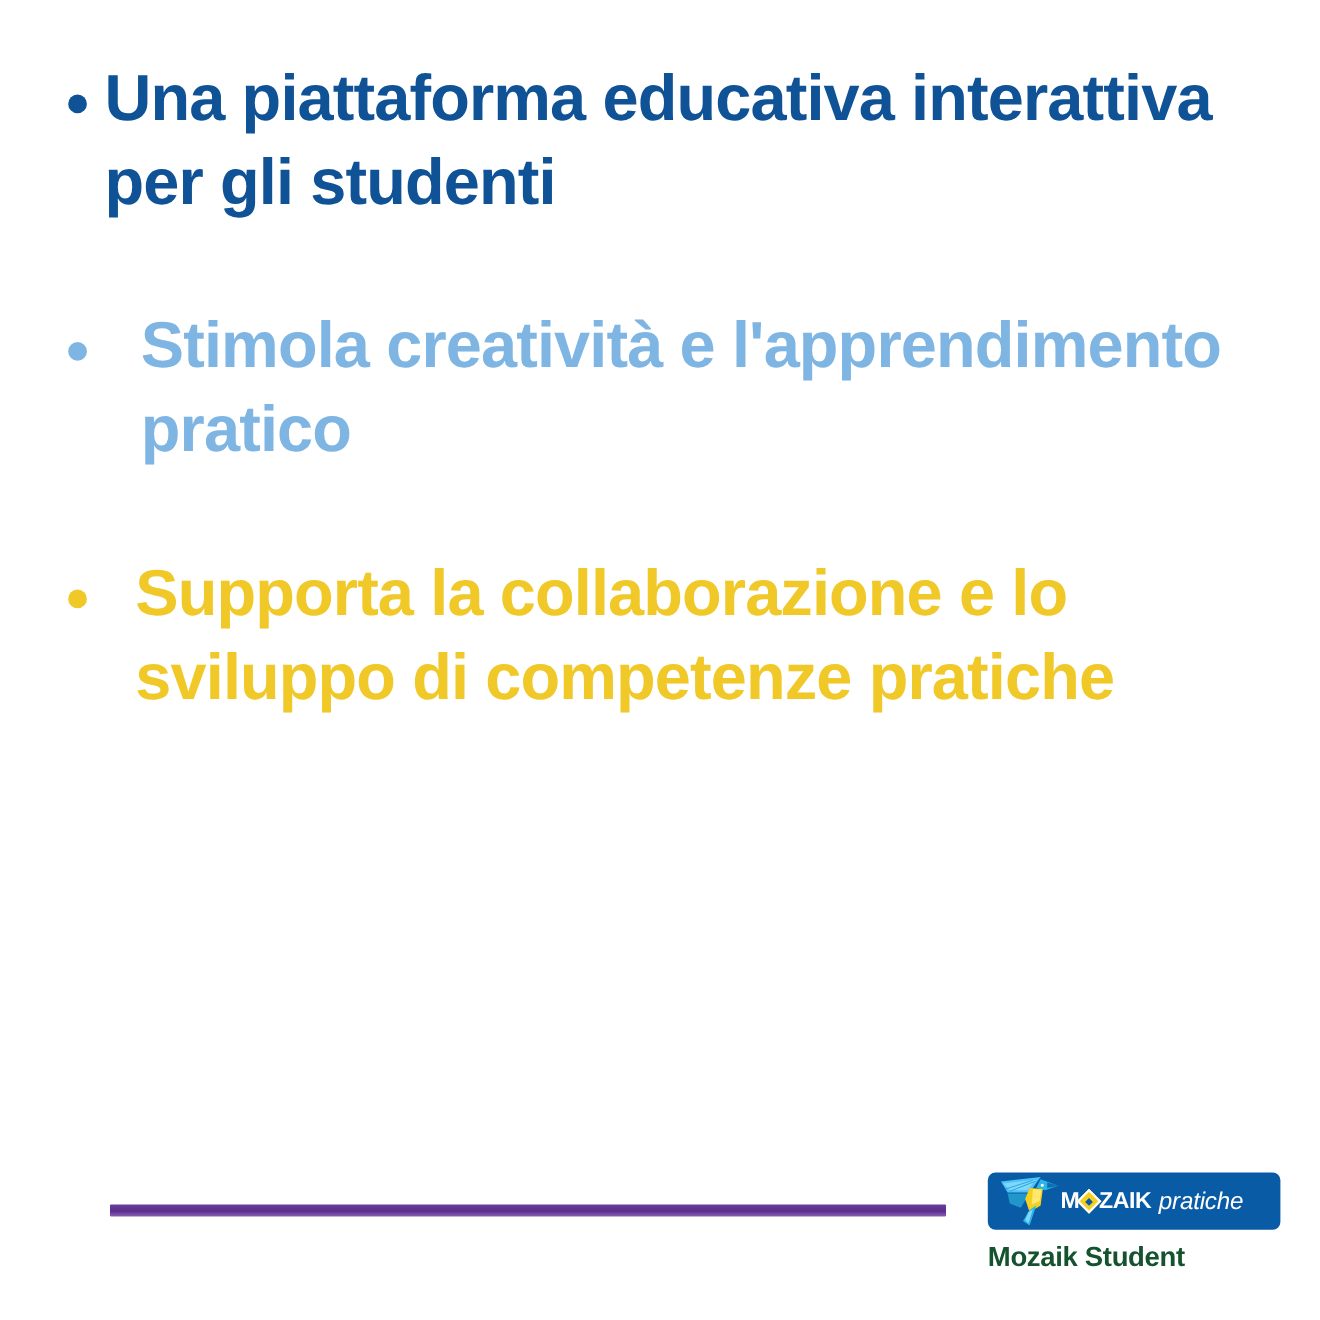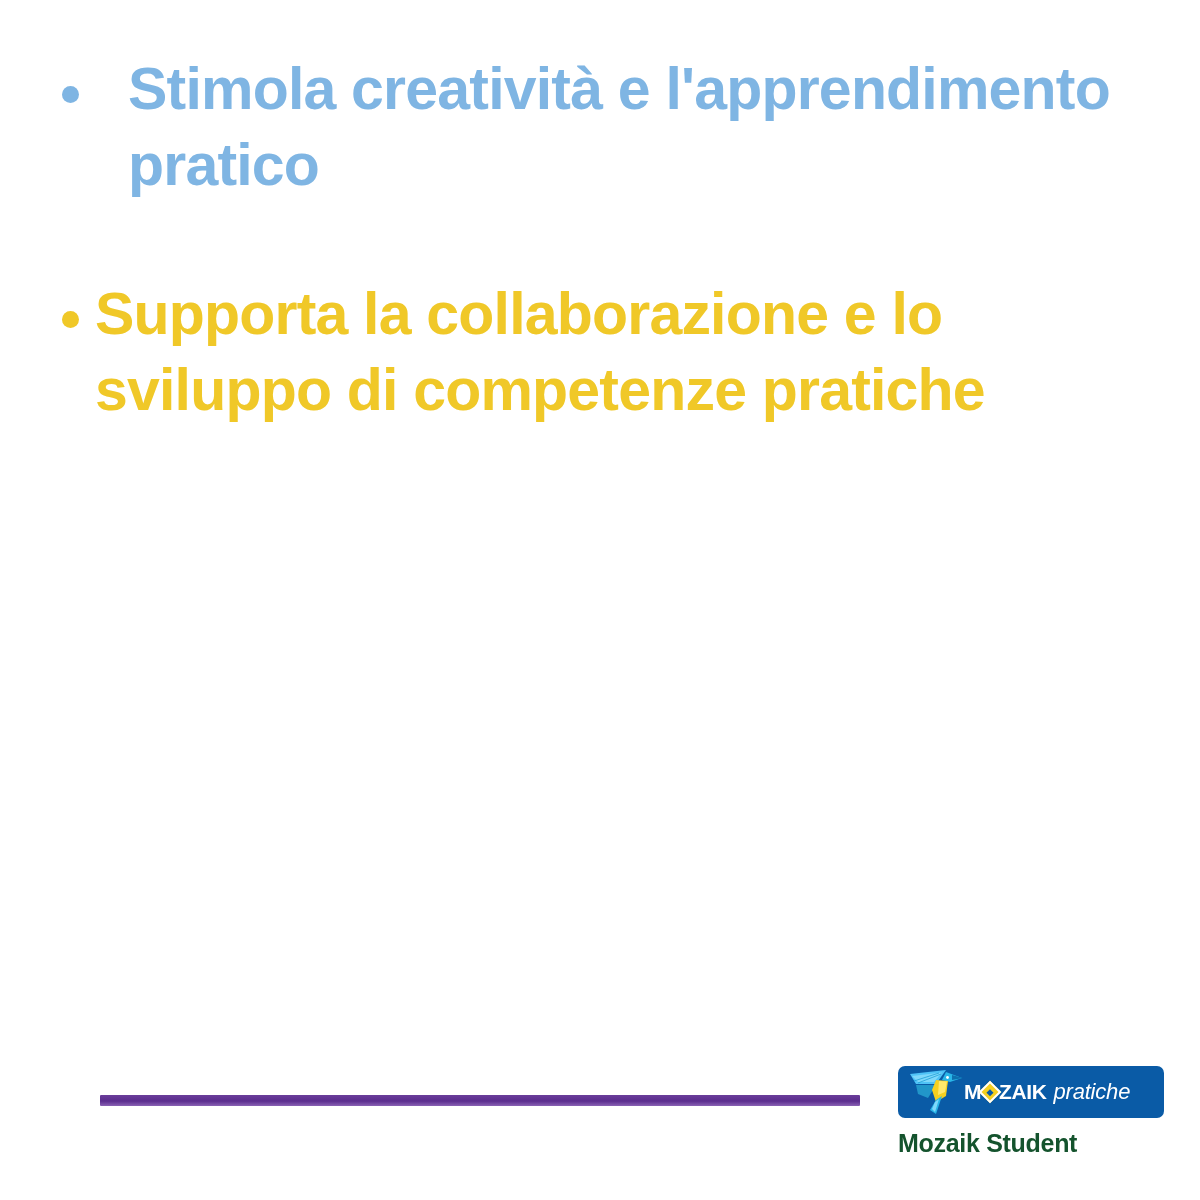--- a/index.html
+++ b/index.html
@@ -163,28 +163,32 @@
     letter-spacing: -0.3px;
   }
 </style>
 </head>
 <body>
 
 <div class="slide">
 
   <ul class="bullet-list">
 
+    <li class="bullet-item c-navy" style="color: rgb(15, 82, 150);">
+      <span class="bullet-dot"></span>
+      <span class="bullet-text">Una piattaforma educativa interattiva per gli studenti</span>
+    </li>
 
     <li class="bullet-item c-lightblue" style="color: rgb(127, 181, 227);">
       <span class="bullet-dot"></span>
       <span class="bullet-text">Stimola creatività e l'apprendimento pratico</span>
     </li>
 
 
-    <li class="bullet-item c-yellow" style="color: rgb(240, 200, 40);">
+    <li class="bullet-item c-yellow" style="color: rgb(240, 200, 40); gap: 28px;">
       <span class="bullet-dot"></span>
       <span class="bullet-text">Supporta la collaborazione e lo sviluppo di competenze pratiche</span>
     </li>
 
   </ul>
 
   <div class="divider-wrap">
     <div class="divider-line"></div>
   </div>
 

